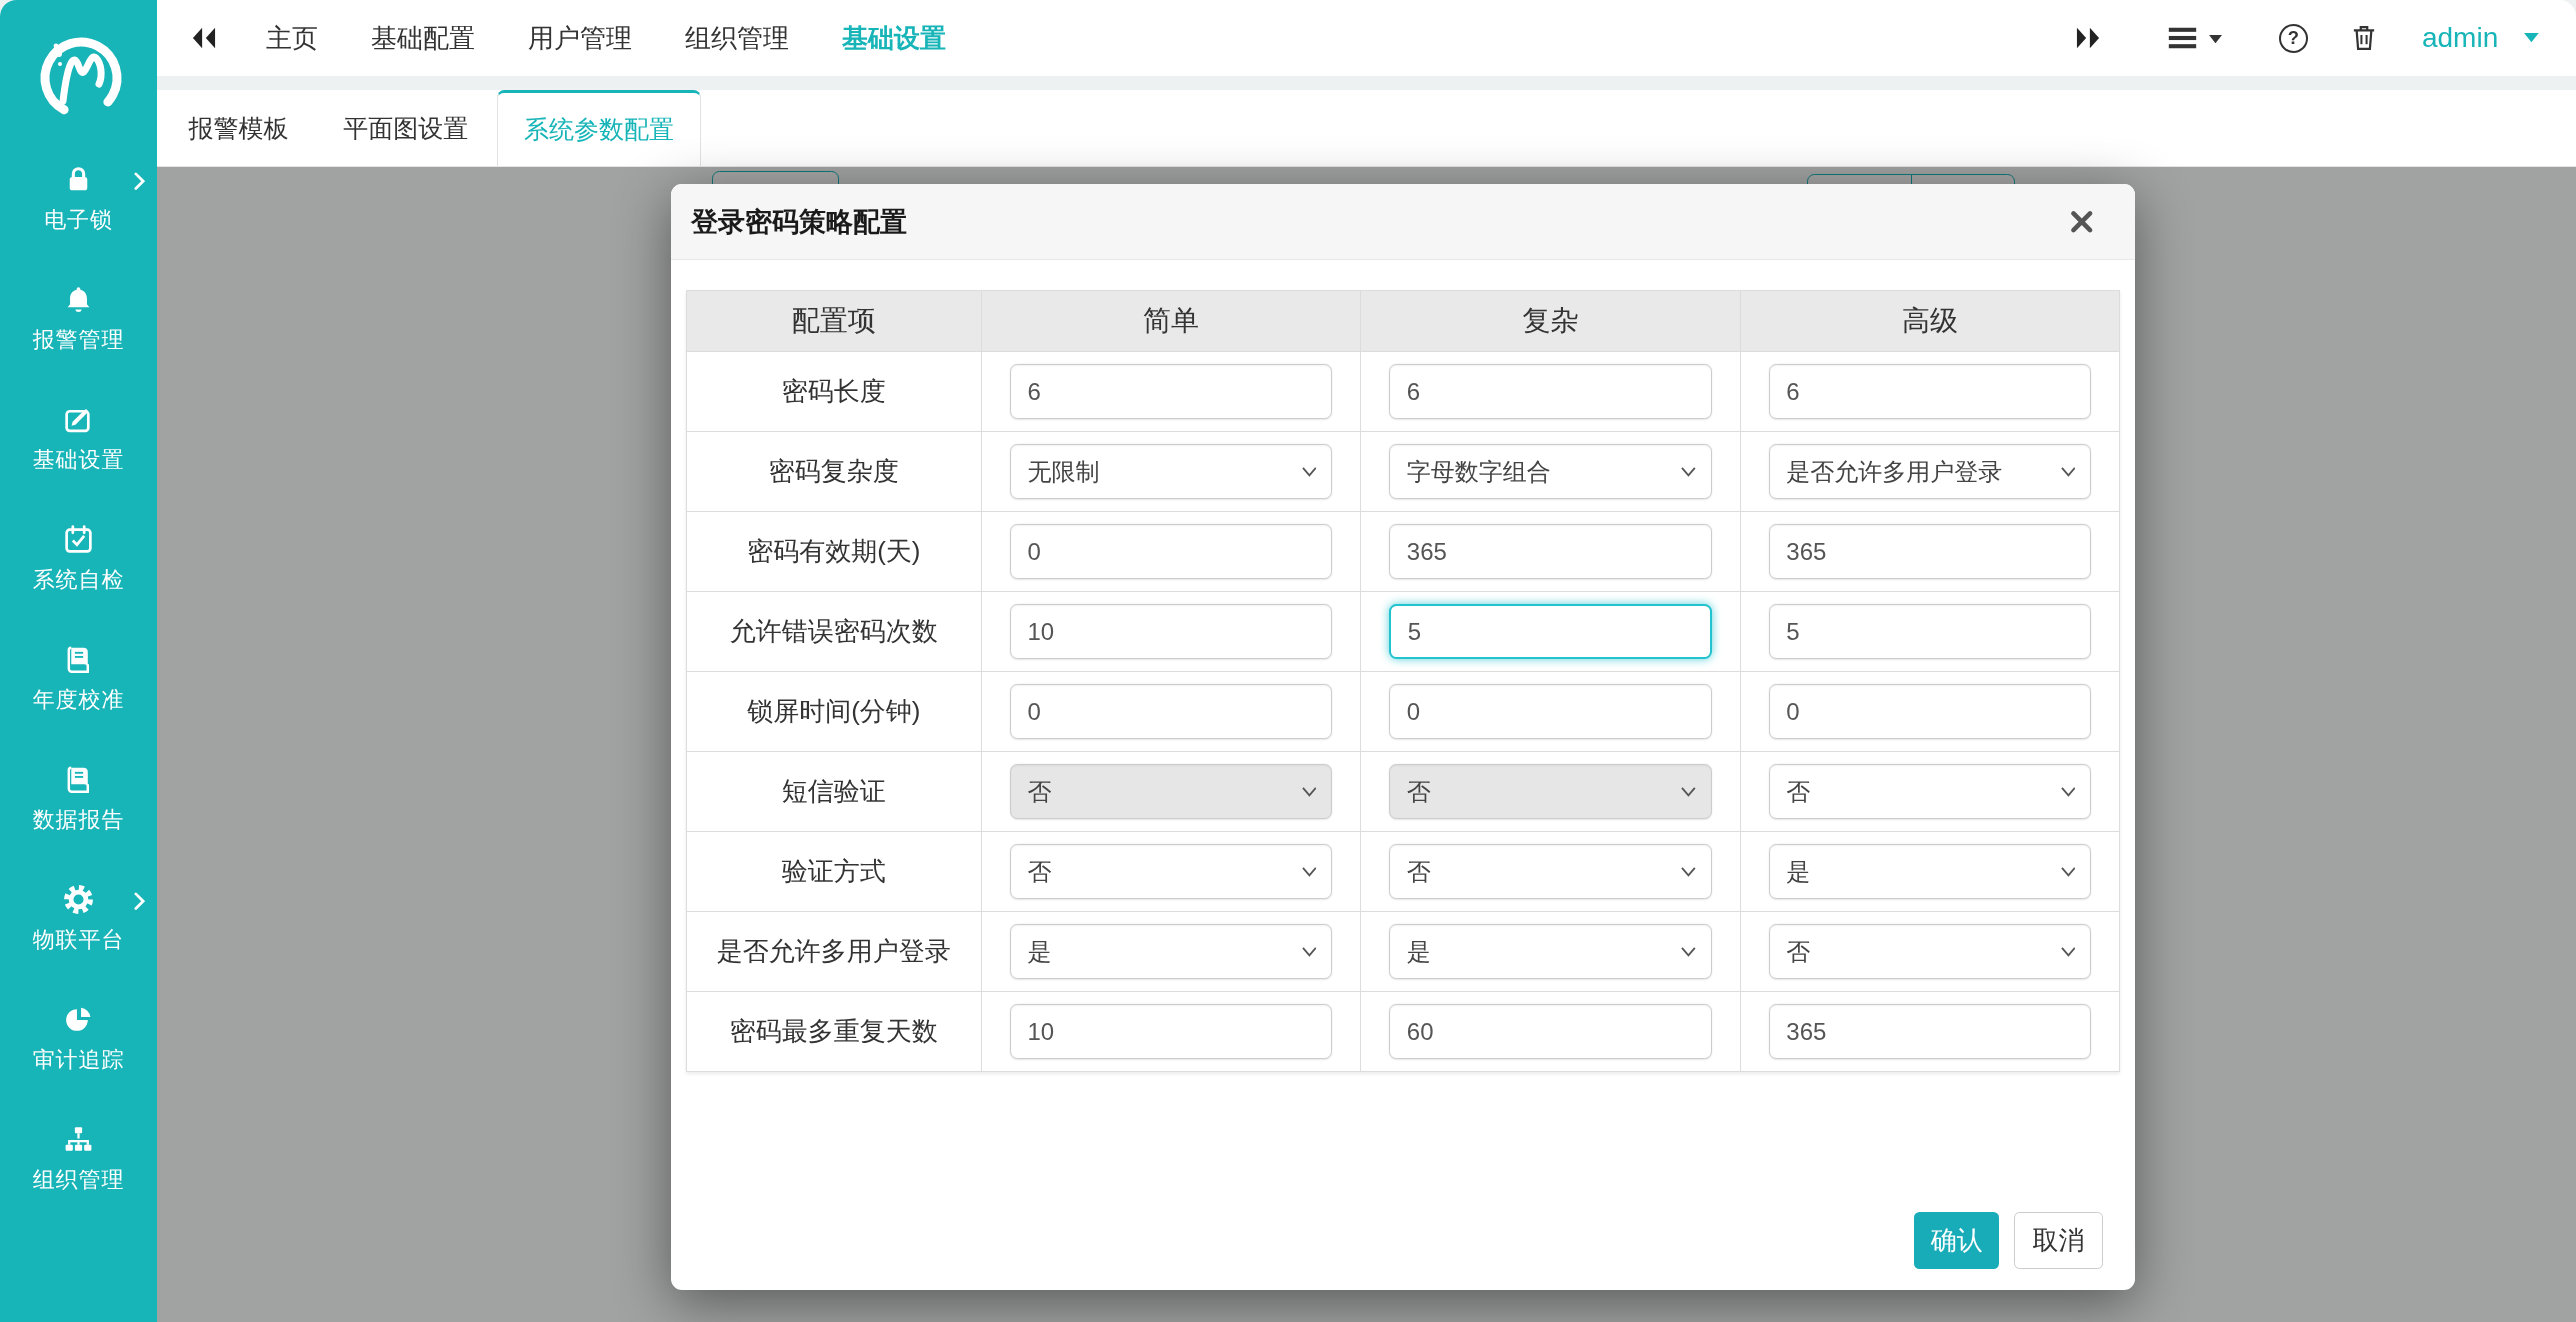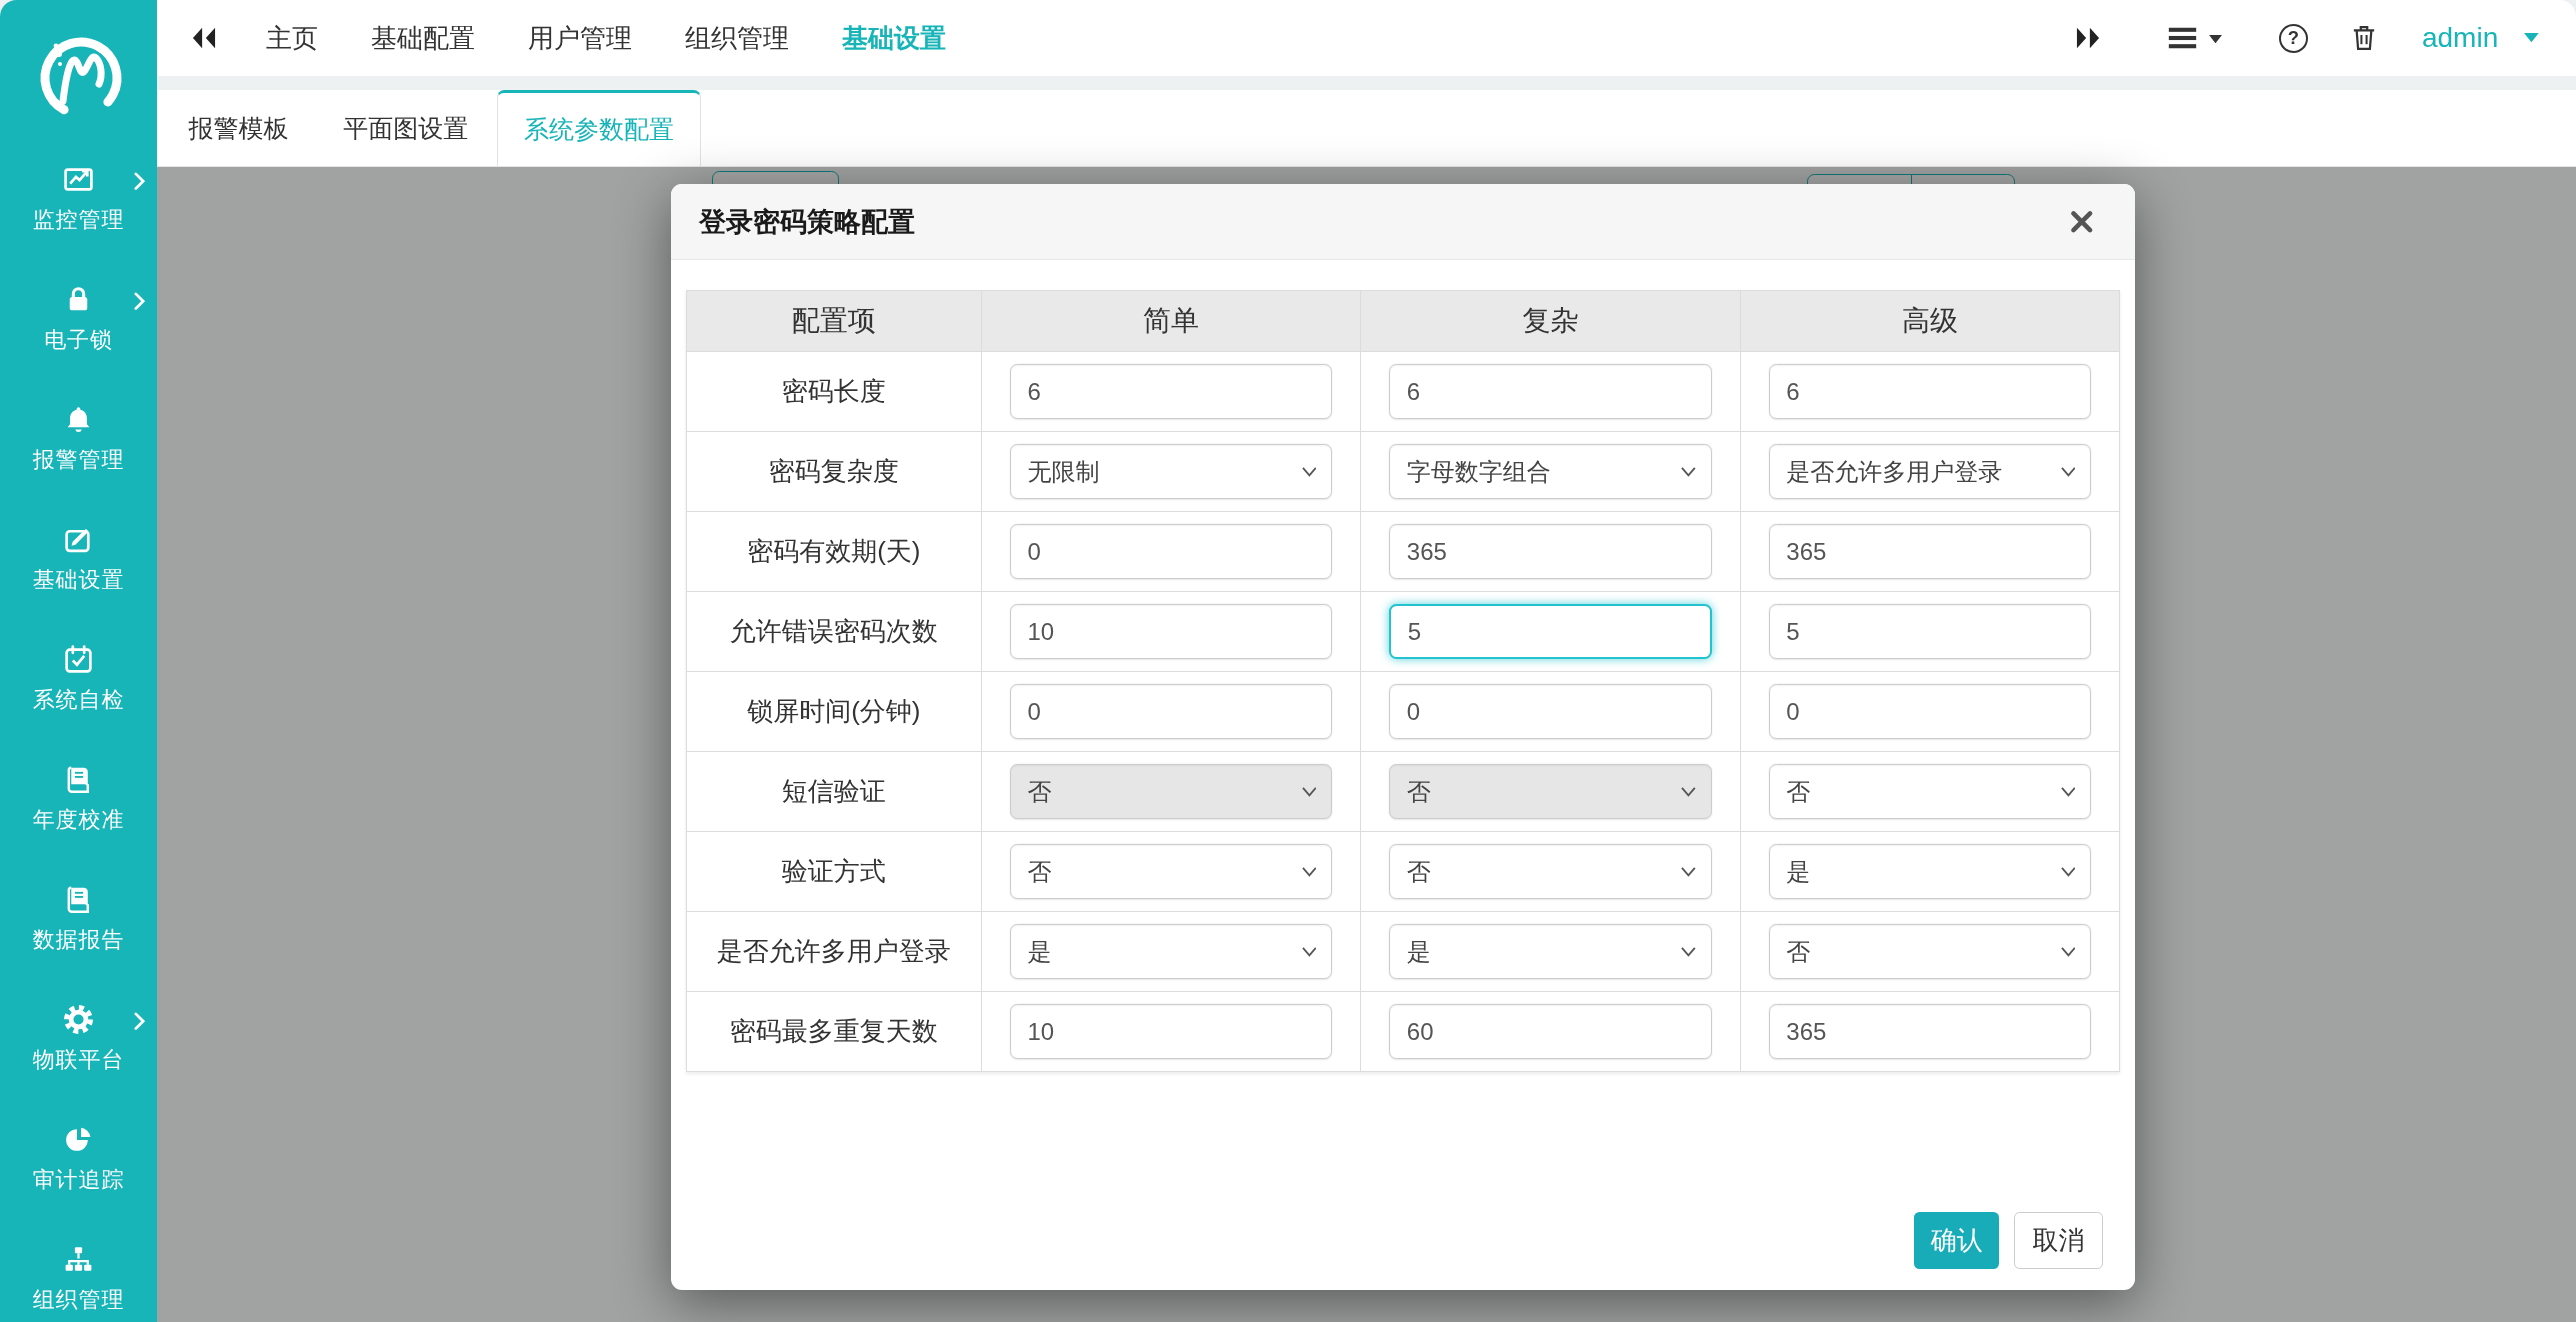--- a/index.html
+++ b/index.html
@@ -82,21 +82,21 @@
   .frag-pair .half:last-child{border-right:none;}
   .overlay{position:absolute;inset:0;background:rgba(0,0,0,0.335);}
   
   .modal{
     position:absolute;left:671px;top:184px;width:1464px;height:1106px;
     background:#fff;border-radius:11px;z-index:50;
     box-shadow:0 13px 55px rgba(0,0,0,0.45);
   }
   .modal-header{
     height:76px;background:#f6f6f6;border-bottom:0.9px solid #e8e8e8;
-    border-radius:11px 11px 0 0;display:flex;align-items:center;padding-left:8px;
+    border-radius:11px 11px 0 0;display:flex;align-items:center;
   }
   .modal-title{margin-left:20px;font-size:27px;font-weight:bold;color:#1a1a1a;}
   .modal-close{margin-left:auto;margin-right:39px;cursor:pointer;display:flex;align-items:center;}
   .modal-table-wrap{margin:30px 14.8px 0;box-shadow:0 1.8px 3.7px rgba(0,0,0,0.08);}
   table.cfg{width:100%;border-collapse:collapse;table-layout:fixed;}
   table.cfg th,table.cfg td{border:0.9px solid #dcdcdc;}
   table.cfg th{
     height:61px;background:#e9e9e9;font-weight:normal;
     font-size:28px;color:#333;text-align:center;
   }
@@ -137,35 +137,20 @@
       <circle cx="52" cy="55" r="36" fill="none" stroke="#fff" stroke-width="9" stroke-linecap="round" stroke-dasharray="178 55" transform="rotate(118 52 55)"></circle>
       <path d="M34 78 C38 45 44 26 50 44 C56 62 60 28 67 35 C72 40 74 52 70 61" stroke="#fff" stroke-width="7" fill="none" stroke-linecap="round"></path>
       <circle cx="27" cy="23" r="2.4" fill="#fff"></circle>
         <circle cx="30" cy="31" r="3" fill="#fff"></circle>
       <circle cx="23" cy="37" r="2.6" fill="#fff"></circle>
         <circle cx="31" cy="41" r="2" fill="#fff"></circle>
     </svg>
   </div>
   <nav class="side-nav">
 
-    <div class="side-item">
-      <span class="s-icon">
-        <svg width="33" height="33" viewBox="0 0 32 32">
-            <rect x="3.5" y="6.5" width="25" height="19" rx="2" fill="none" stroke="#fff" stroke-width="2.6"></rect>
-            <polyline points="8,20 13.5,13.5 17,16.5 24,8.5" fill="none" stroke="#fff" stroke-width="2.6"></polyline>
-            <polyline points="19.5,8 24.5,8 24.5,13" fill="none" stroke="#fff" stroke-width="2.6"></polyline>
-          </svg>
-      </span>
-      <span class="s-label">监控管理</span>
-      <span class="s-chev">
-        <svg width="11" height="18.4" viewBox="0 0 12 20">
-            <polyline points="2,2 10,10 2,18" fill="none" stroke="#fff" stroke-width="3" stroke-linecap="round"></polyline>
-          </svg>
-      </span>
-    </div>
 
     <div class="side-item">
       <span class="s-icon">
         <svg width="33" height="33" viewBox="0 0 32 32">
             <path d="M11 14 v-3.5 a5 5 0 0 1 10 0 V14" fill="none" stroke="#fff" stroke-width="3"></path>
             <rect x="7.5" y="13.5" width="17" height="13" rx="2.5" fill="#fff"></rect>
           </svg>
       </span>
       <span class="s-label">电子锁</span>
       <span class="s-chev">

